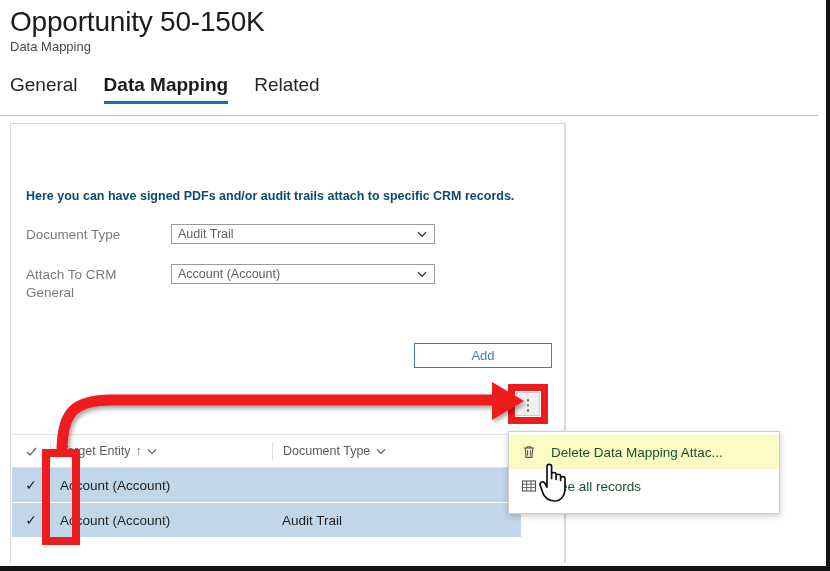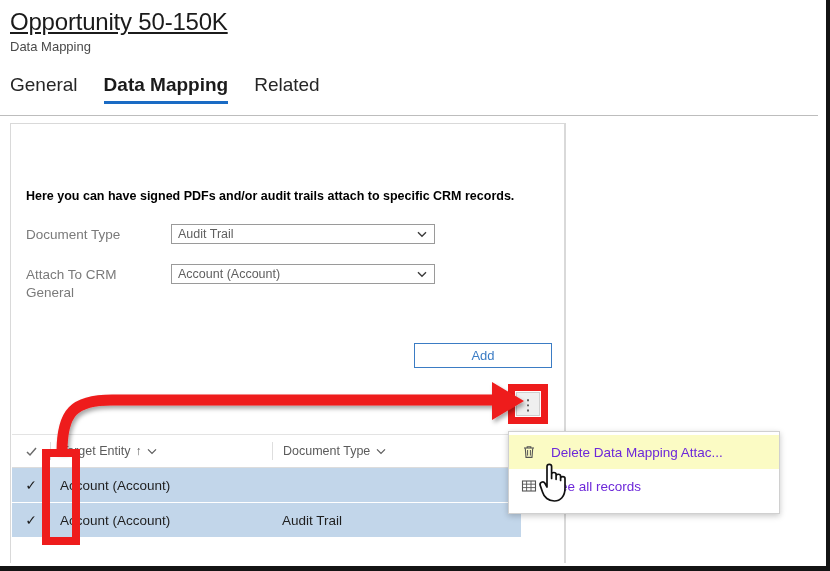--- a/index.html
+++ b/index.html
@@ -23,27 +23,26 @@
   }
 
   
   #record-header {
     position: absolute;
     left: 10px;
     top: 8px;
     width: 700px;
   }
   #record-title {
-    font-size: 24px;
+    font-size: 28px;
     color: #1b1b1b;
     font-weight: 400;
     letter-spacing: -0.2px;
     line-height: 28px;
     white-space: nowrap;
-    text-decoration: underline;
   }
   #record-subtitle {
     font-size: 13px;
     color: #4a4a4a;
     line-height: 18px;
     margin-top: 2px;
   }
 
   
   #tabstrip {
@@ -106,21 +105,21 @@
     color: #4f4f4f;
     letter-spacing: 0.2px;
     white-space: nowrap;
   }
   #card-desc {
     position: absolute;
     left: 15px;
     top: 65px;
     font-size: 12.5px;
     font-weight: 700;
-    color: #000000;
+    color: #0c4a6e;
     white-space: nowrap;
   }
 
   .field-row {
     position: absolute;
     left: 15px;
     width: 420px;
   }
   .field-label {
     position: absolute;
@@ -314,21 +313,21 @@
   .menu-item.highlighted { background: #fbfbc4; }
   .menu-icon {
     width: 16px;
     height: 16px;
     flex: none;
     display: block;
     color: #555;
   }
   .menu-label {
     font-size: 13.5px;
-    color: #6d28d9;
+    color: #14532d;
     white-space: nowrap;
   }
 
   
   #arrow-svg {
     position: absolute;
     left: 0;
     top: 0;
     width: 830px;
     height: 571px;

